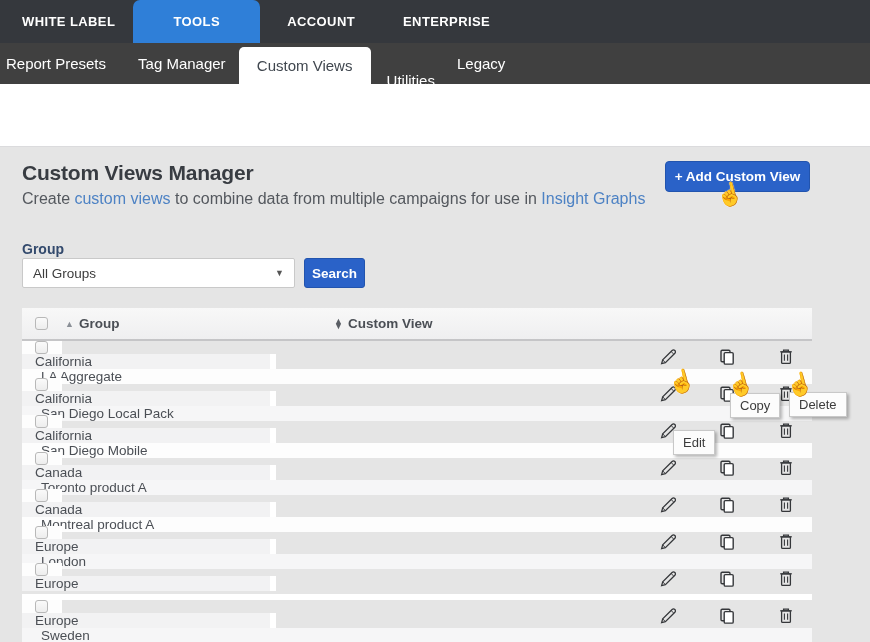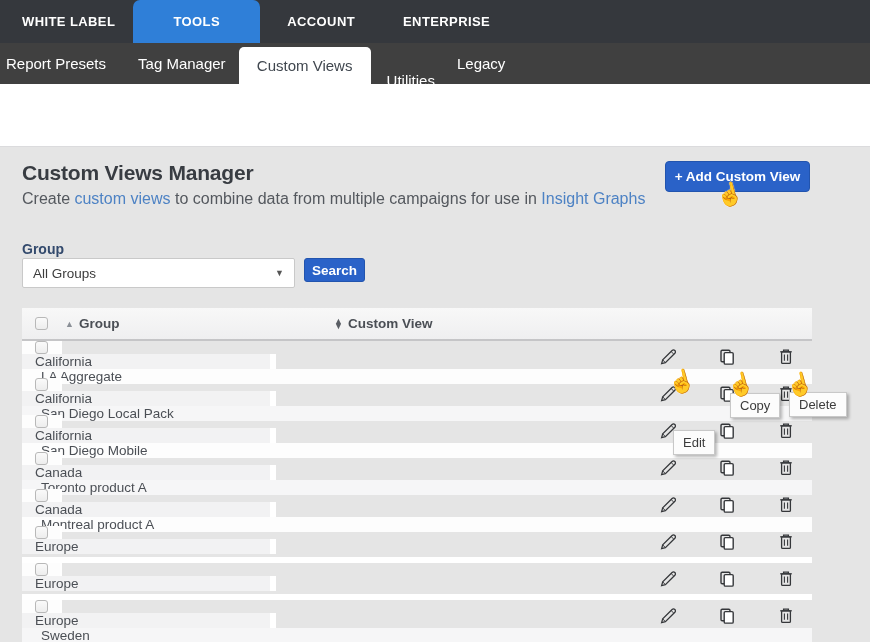--- a/index.html
+++ b/index.html
@@ -78,21 +78,21 @@
     font-size:14px; font-weight:700; color:#334a6d;
   }
   .group-select {
     position:absolute; left:22px; top:111px; width:273px; height:30px;
     background:#fff; border:1px solid #c9c9c9; border-radius:2px;
     font-size:13.5px; color:#3c3c3c;
     display:flex; align-items:center; padding:0 10px; cursor:pointer;
   }
   .group-select .caret { margin-left:auto; font-size:9px; color:#555; }
   .search-btn {
-    position:absolute; left:304px; top:111px; width:61px; height:24px;
+    position:absolute; left:304px; top:111px; width:61px; height:30px;
     background:#2a62c8; border:1px solid #2254ae; border-radius:3px;
     color:#fff; font-size:13.5px; font-weight:700;
     display:flex; align-items:center; justify-content:center; cursor:pointer;
   }
 
   
   .cv-table { position:absolute; left:22px; top:161px; width:790px; }
   .thead {
     display:flex; height:33px; align-items:center;
     background:linear-gradient(#f8f8f8,#efeff0);
@@ -379,20 +379,23 @@
     </span>
   </div>
 
   <div class="row even">
     <div class="cell-check">
       <div class="checkbox"></div>
     </div>
     <div class="cell-group">
             <span class="g">Europe</span>
           </div>
+    <div class="cell-view">
+            <span class="v">London</span>
+          </div>
     <span class="act-icon act-edit">
       <svg viewBox="0 0 20 20">
               <path d="M3.6 16.6 L4.7 12.9 L14.1 3.5 a1.95 1.95 0 0 1 2.76 2.76 L7.4 15.7 L3.6 16.6 Z" fill="none" stroke="#35373a" stroke-width="1.25"></path>
               <line x1="4.7" y1="12.9" x2="7.4" y2="15.7" stroke="#35373a" stroke-width="1"></line>
               <line x1="13.1" y1="4.5" x2="15.8" y2="7.2" stroke="#35373a" stroke-width="1"></line>
             </svg>
     </span>
     <span class="act-icon act-copy">
       <svg viewBox="0 0 20 20">
               <rect x="4" y="3.2" width="9" height="11.5" rx="1.2" fill="none" stroke="#35373a" stroke-width="1.4"></rect>

